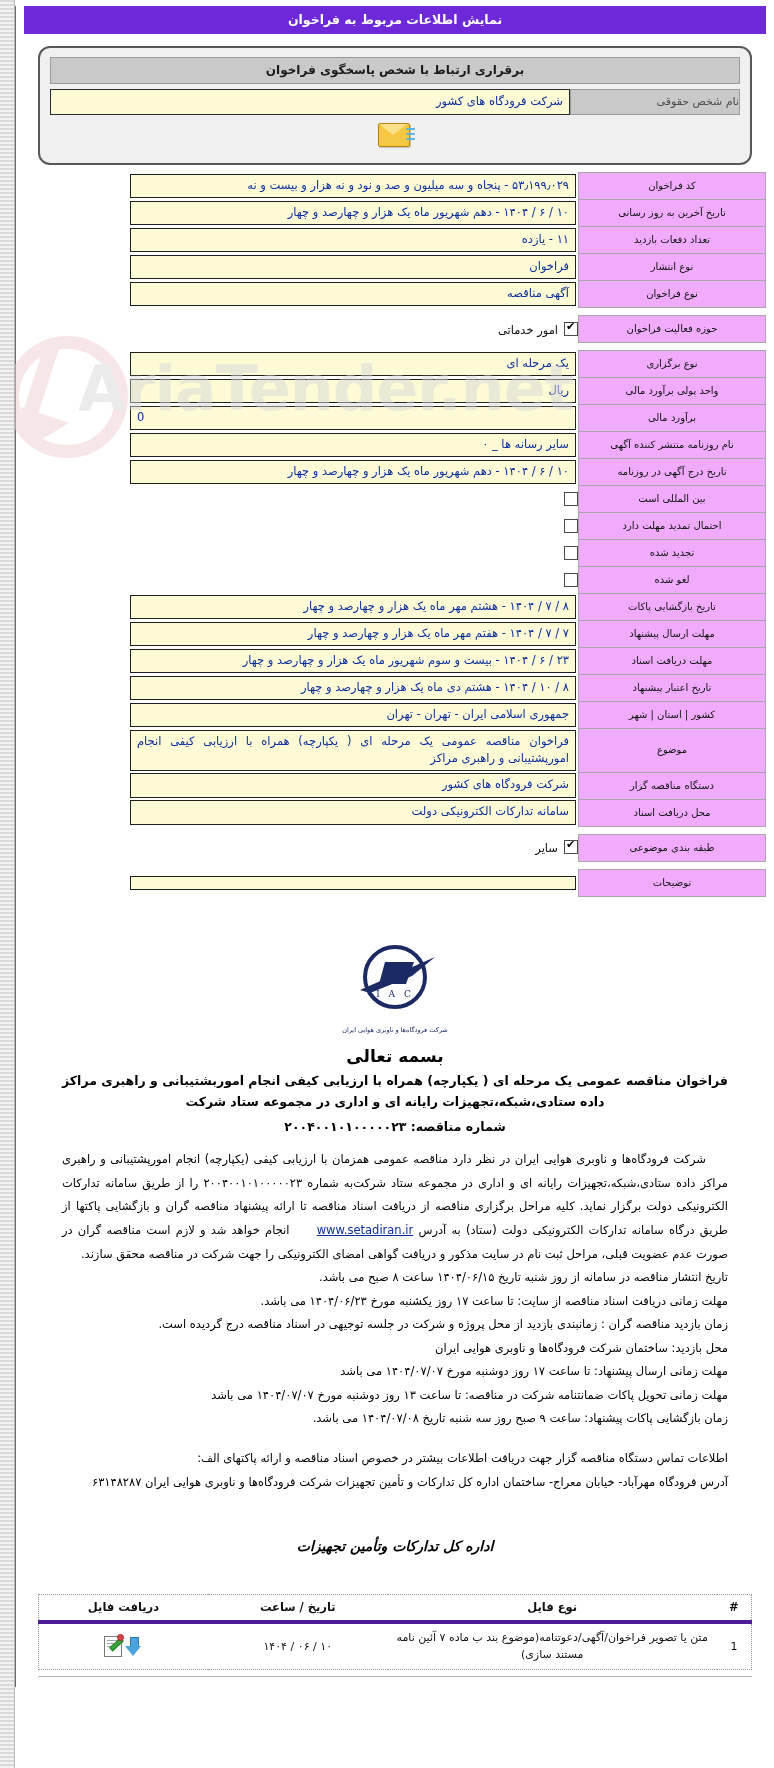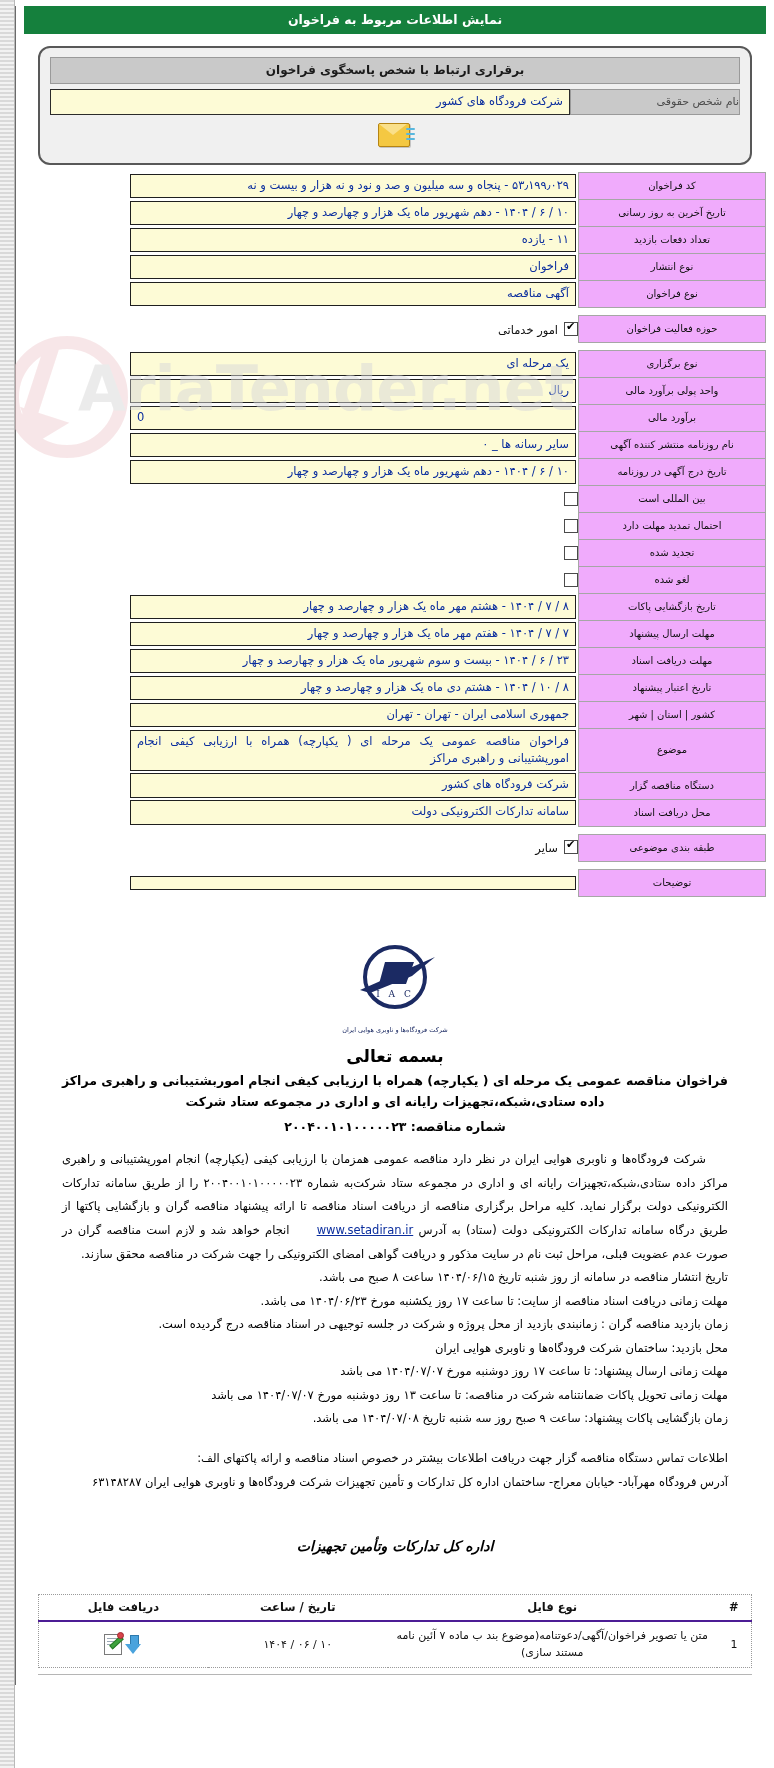--- a/index.html
+++ b/index.html
@@ -32,21 +32,21 @@
   .outer{
     margin:0 0 0 14px;
     width:760px;
     background:#fff;
     border-left:2px solid #6b6b6b;
     box-sizing:border-box;
   }
 
   
   .titlebar{
-    background:#15803d;
+    background:#6d28d9;
     color:#ffffff;
     text-align:center;
     font-size:12.5px;
     font-weight:bold;
     padding:6px 0 7px 0;
     margin:6px 8px 0 8px;
     letter-spacing:.2px;
   }
 
   
@@ -255,21 +255,21 @@
 
   
   .files-wrap{margin:40px 22px 0 22px;padding-bottom:10px;}
   table.files{
     width:100%;
     border-collapse:collapse;
     border:1px dotted #9a9a9a;
   }
   table.files th{
     font-size:11.5px;font-weight:bold;color:#111;
-    padding:5px 4px 6px 4px;border-bottom:2px solid #4c1d95;
+    padding:5px 4px 6px 4px;border-bottom:4px solid #4c1d95;
     text-align:center;
   }
   table.files td{
     font-size:11px;color:#111;padding:5px 4px 6px 4px;text-align:center;
     line-height:1.55;
   }
   th.c-idx,td.c-idx{width:24px;}
   th.c-type,td.c-type{width:300px;}
   th.c-date,td.c-date{width:160px;}
   th.c-dl,td.c-dl{width:150px;}

